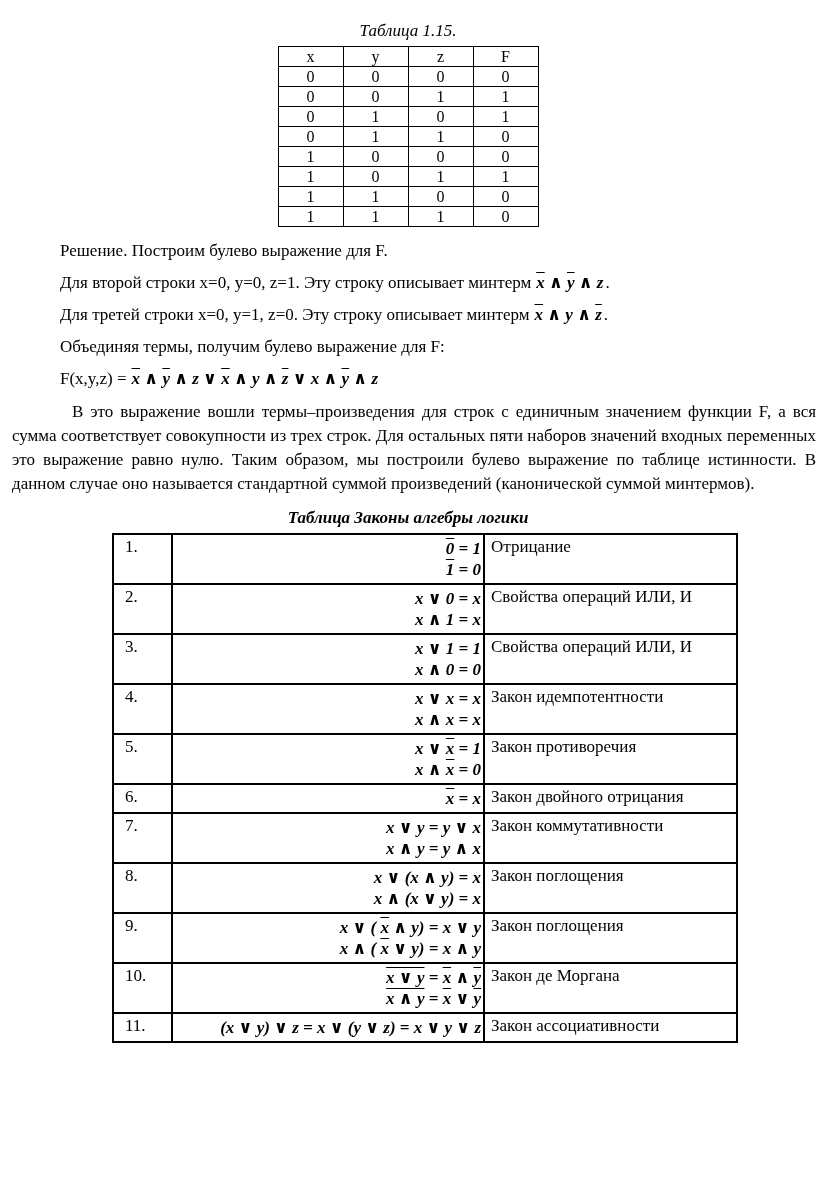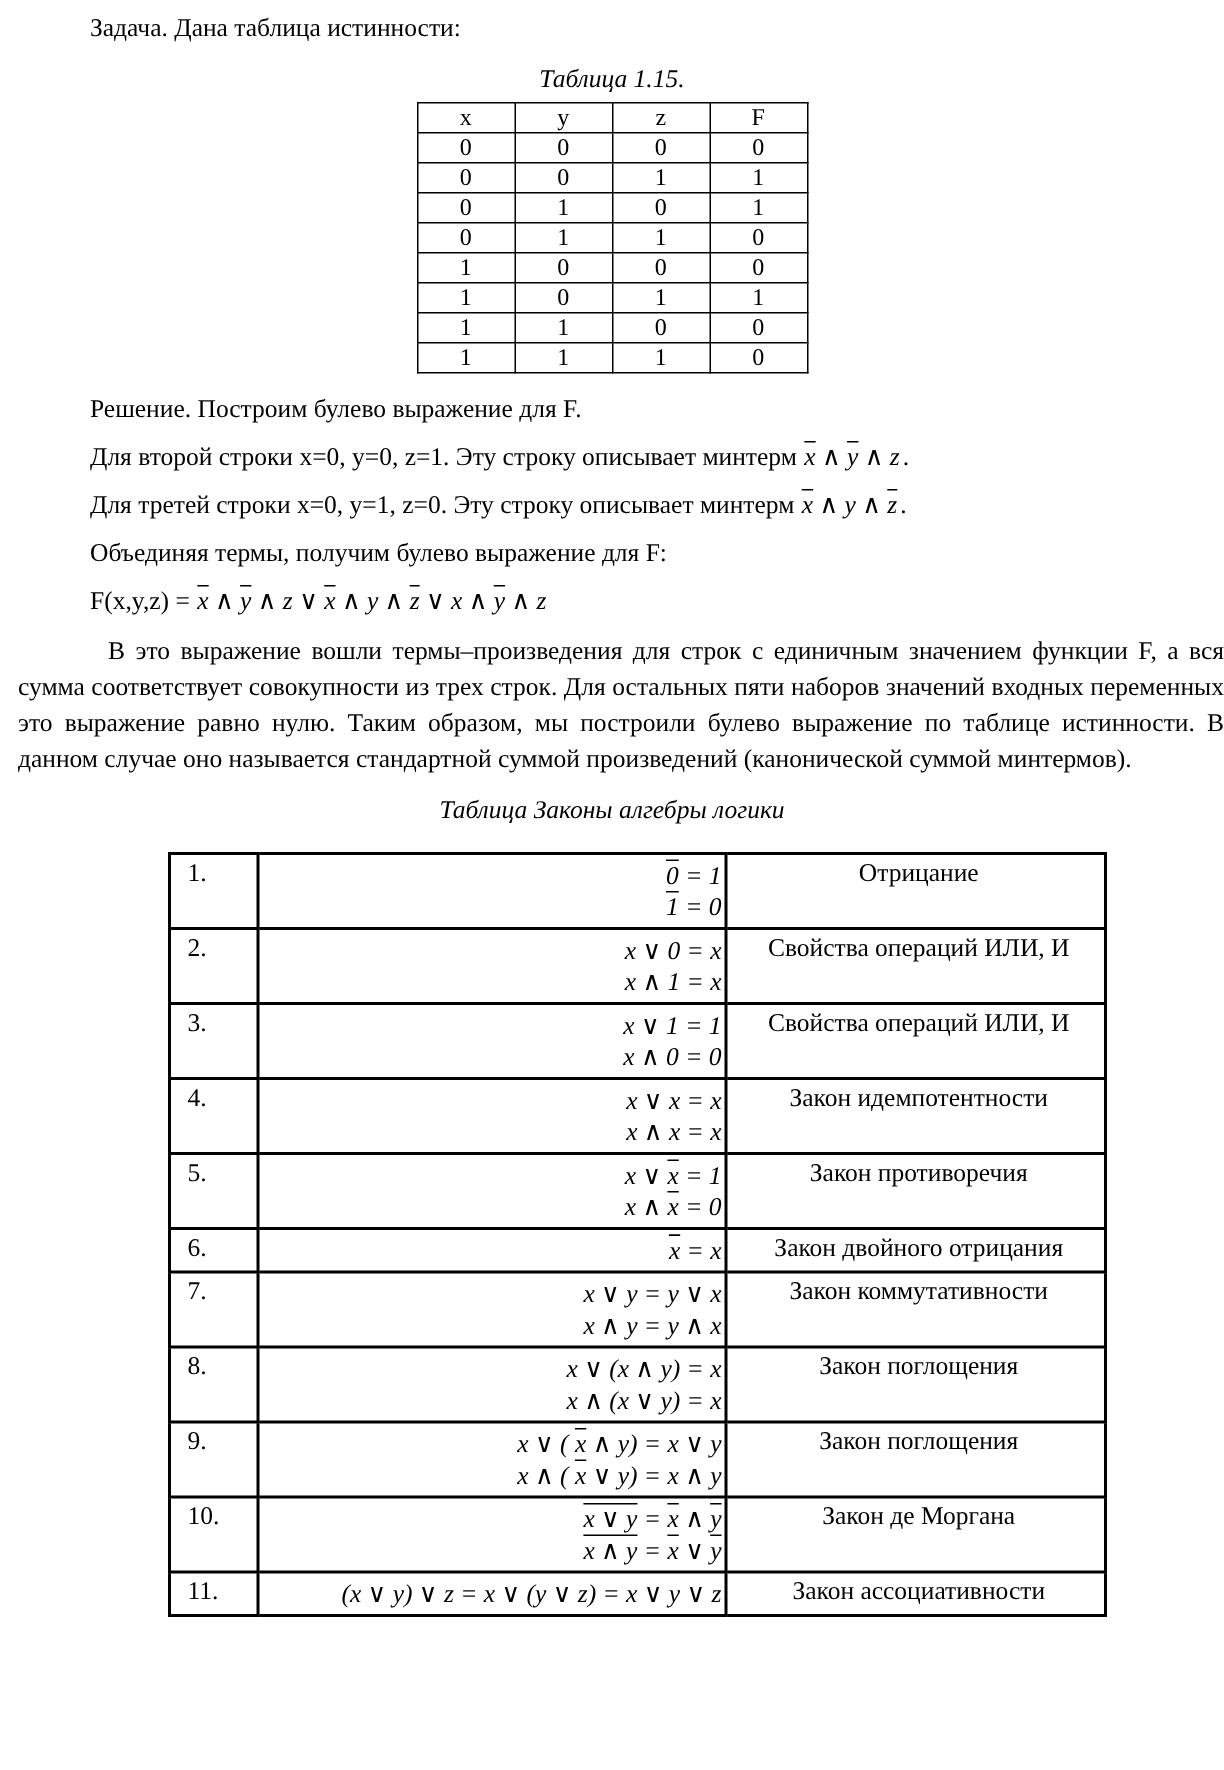--- a/index.html
+++ b/index.html
@@ -15,76 +15,75 @@
     overflow: hidden;
   }
   p { margin: 0; }
 
   
   .task-intro { text-indent: 60px; line-height: 22px; }
 
   
   .cap { text-align: center; font-style: italic; }
   .cap-tt { margin: 13px 0 5px 0; }
-  .cap-laws { margin: 12px 0 18px 0; }
+  .cap-laws { margin: 12px 0 5px 0; font-weight: bold; }
 
   
   .ttable { border-collapse: collapse; margin: 0 auto; }
   .ttable th, .ttable td {
     border: 1px solid #000;
     width: 64px;
     height: 19px;
     padding: 0;
     text-align: center;
     vertical-align: middle;
     font-weight: normal;
     font-size: 16px;
     line-height: 1;
   }
 
   
   .sol { text-indent: 60px; line-height: 23px; margin: 0 0 9px 0; }
   .sol-first { margin-top: 12px; }
-  .frm { font-style: italic; }
+  .frm { font-style: italic; font-weight: bold; }
   .sol .frm { margin-left: 5px; }
   .sfx { margin-left: 2px; }
 
   
   .para {
     text-align: justify;
     text-indent: 60px;
     line-height: 24px;
     margin-top: 10px;
     margin-left: 12px;
   }
 
   
   .ltable { border-collapse: collapse; margin: 2px 0 16px 112px; }
   .ltable td { border: 2px solid #000; vertical-align: top; }
   .lnum  { width: 46px;  padding: 2px 0 2px 11px; }
   .lfml  { width: 306px; text-align: right; padding: 3px 2px; }
-  .lname { width: 243px; padding: 2px 2px 2px 6px; text-align: center; }
+  .lname { width: 243px; padding: 2px 2px 2px 6px; }
   .fline { line-height: 21px; }
 
   
   .ov  { text-decoration: overline; }
   .ov2 {
     display: inline-block;
     text-decoration: overline;
     border-top: 1.5px solid #000;
     padding-top: 1px;
     line-height: 1.05;
   }
 </style>
 </head>
 <body>
 
 <div class="page">
 
-  <p class="task-intro">Задача. Дана таблица истинности:</p>
 
   <p class="cap cap-tt">Таблица  1.15.</p>
 
   <table class="ttable">
     <thead>
       <tr>
         <th>x</th>
         <th>y</th>
         <th>z</th>
         <th>F</th>

